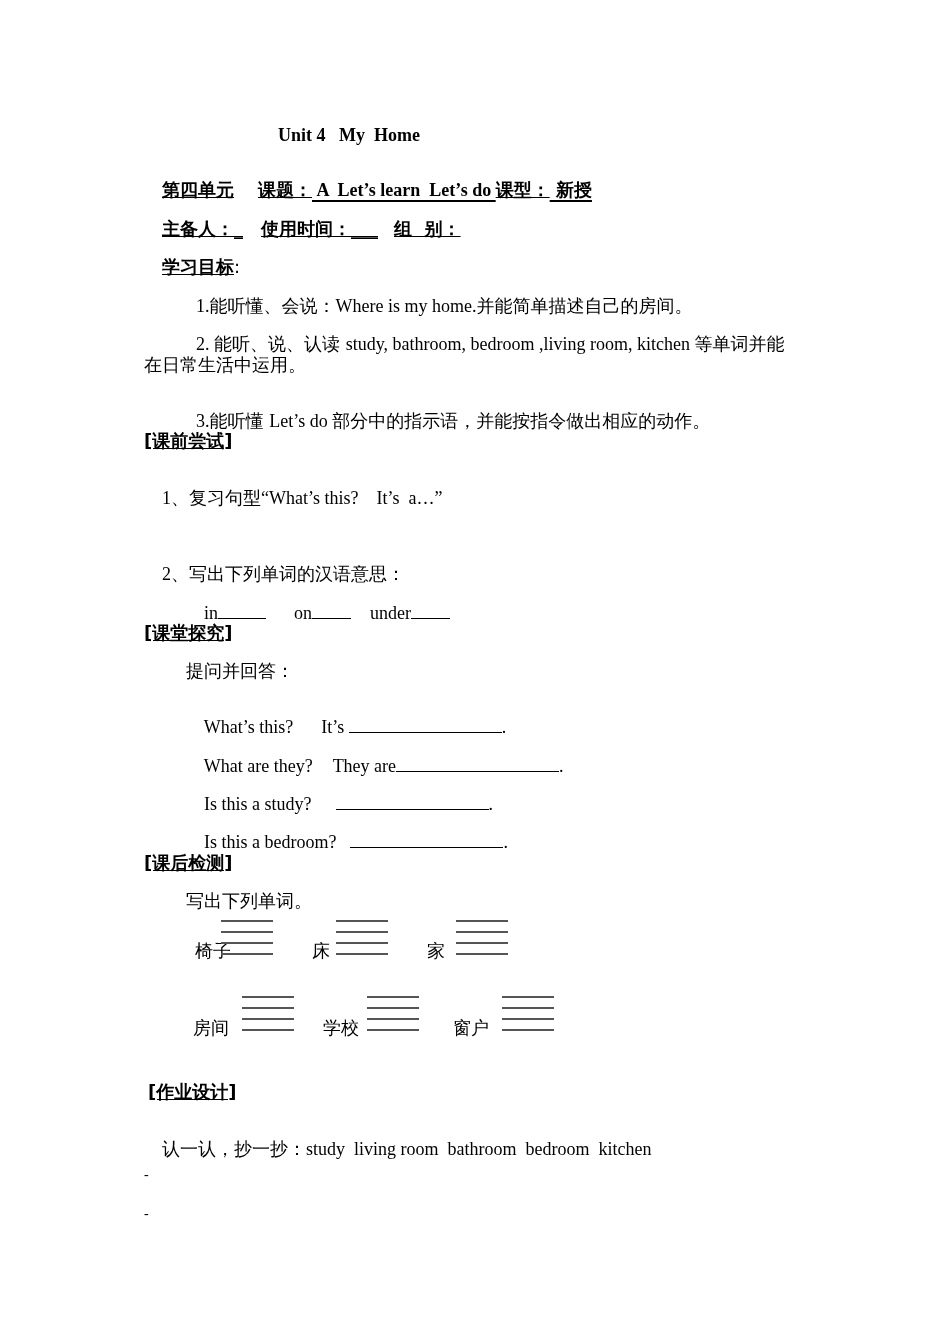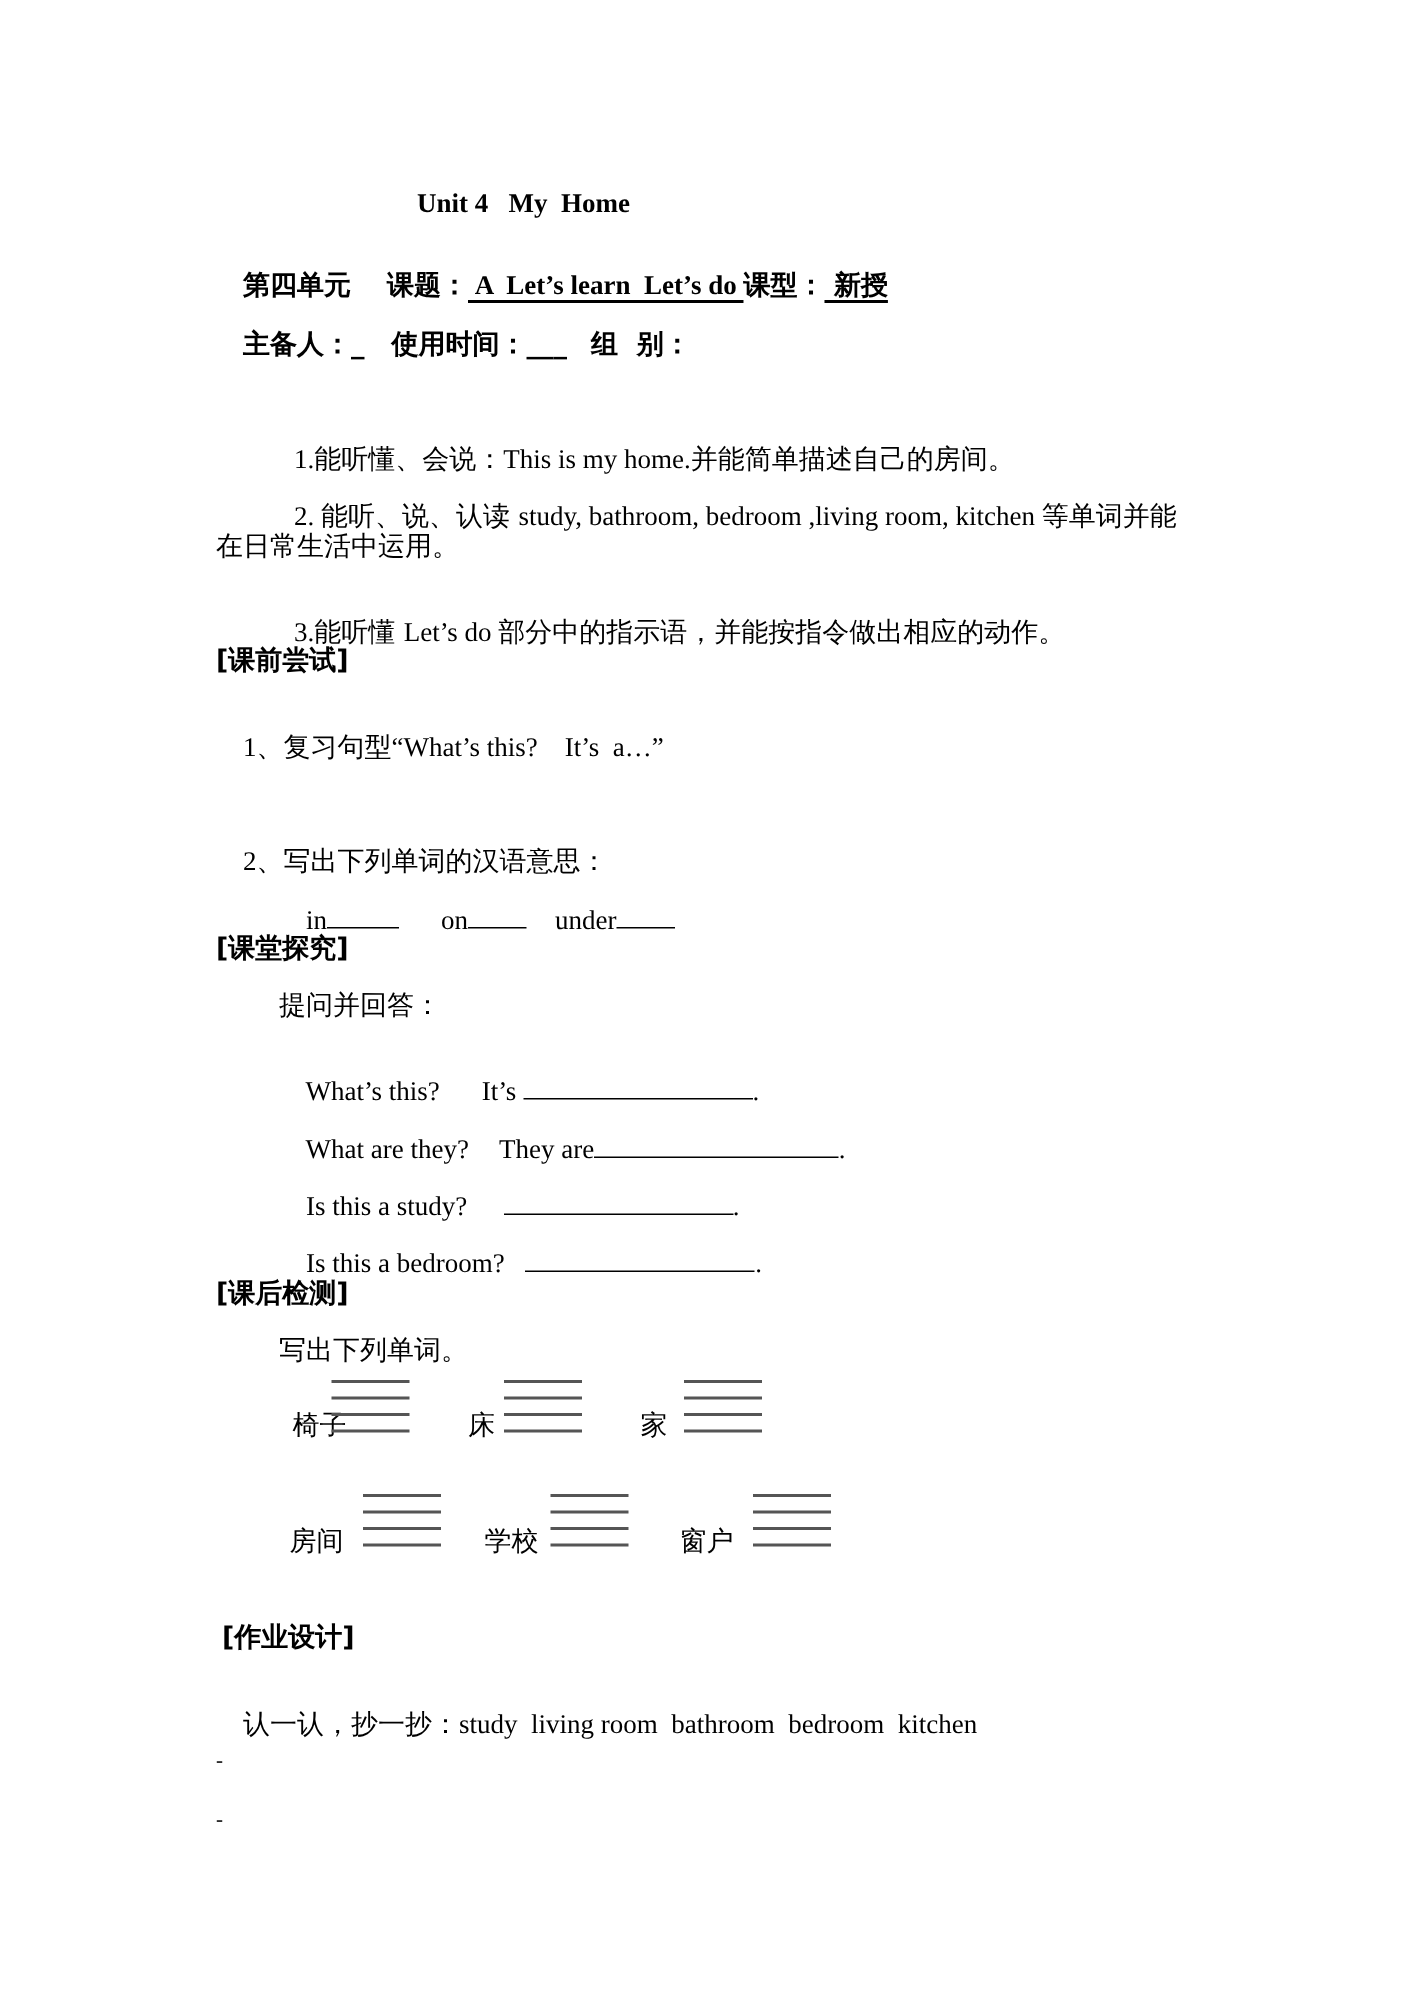--- a/index.html
+++ b/index.html
@@ -2,21 +2,21 @@
 <html><head>
 <meta charset="utf-8">
 <style>
   html, body { margin: 0; padding: 0; background: #ffffff; }
   body { width: 950px; height: 1344px; position: relative; overflow: hidden; color: #000; }
   .page { position: absolute; left: 0; top: 0; width: 950px; height: 1344px; }
   .ln { position: absolute; white-space: pre; line-height: 1; }
   .serif { font-family: "Liberation Serif", "DejaVu Serif", serif; }
   .cjk { font-family: "DejaVu Sans", "Liberation Sans", sans-serif; }
   .title { font-family: "Liberation Serif", serif; font-weight: bold; font-size: 18px; }
-  .bold { font-weight: bold; }
+  .bold { font-weight: bold; text-decoration: underline; }
   .sz18 { font-size: 18px; }
   .u { text-decoration: underline; text-underline-offset: 4px; text-decoration-thickness: 2px; }
   .blank { display: inline-block; border-bottom: 1px solid #000; height: 1px; vertical-align: baseline; }
   .dash { display: inline-block; border-bottom: 1px solid #000; vertical-align: middle; }
   .grid { position: absolute; width: 52px; height: 34px; }
   .grid i { position: absolute; left: 0; width: 52px; height: 2px; background: #555; display: block; }
   .grid i:nth-child(1) { top: 0; }
   .grid i:nth-child(2) { top: 11px; }
   .grid i:nth-child(3) { top: 22px; }
   .grid i:nth-child(4) { top: 33px; }
@@ -31,23 +31,26 @@
   <div class="ln title" style="left:278px; top:126px;">Unit 4   My  Home</div>
 
   <div class="ln sz18" style="left:144px; top:163px;">
     <span class="cjk bold">第四单元</span><span style="display:inline-block;width:24px"></span><span class="cjk bold">课题：</span><span class="serif bold u"> A  Let’s learn  Let’s do </span><span class="cjk bold">课型：</span><span class="cjk bold u"> 新授</span>
   </div>
 
   <div class="ln sz18" style="left:144px; top:202px;">
     <span class="cjk bold">主备人：</span><span class="cjk bold">_</span><span style="display:inline-block;width:18px"></span><span class="cjk bold">使用时间：</span><span class="cjk bold">___</span><span style="display:inline-block;width:16px"></span><span class="cjk bold">组  别：</span>
   </div>
 
+  <div class="ln sz18" style="left:144px; top:240px;">
+    <span class="cjk bold">学习目标</span><span class="cjk">:</span>
+  </div>
 
   <div class="ln sz18 mix" style="left:178px; top:279px;">
-    <span class="en">1.</span><span class="cn">能听懂、会说：</span><span class="en">This is my home.</span><span class="cn">并能简单描述自己的房间。</span>
+    <span class="en">1.</span><span class="cn">能听懂、会说：</span><span class="en">Where is my home.</span><span class="cn">并能简单描述自己的房间。</span>
   </div>
 
   <div class="ln sz18 mix" style="left:178px; top:317px;">
     <span class="en">2. </span><span class="cn">能听、说、认读 </span><span class="en">study, bathroom, bedroom ,living room, kitchen </span><span class="cn">等单词并能</span>
   </div>
 
   <div class="ln sz18 cjk" style="left:144px; top:356px;">在日常生活中运用。</div>
 
   <div class="ln sz18 mix" style="left:178px; top:394px;">
     <span class="en">3.</span><span class="cn">能听懂 </span><span class="en">Let’s do </span><span class="cn">部分中的指示语，并能按指令做出相应的动作。</span>

